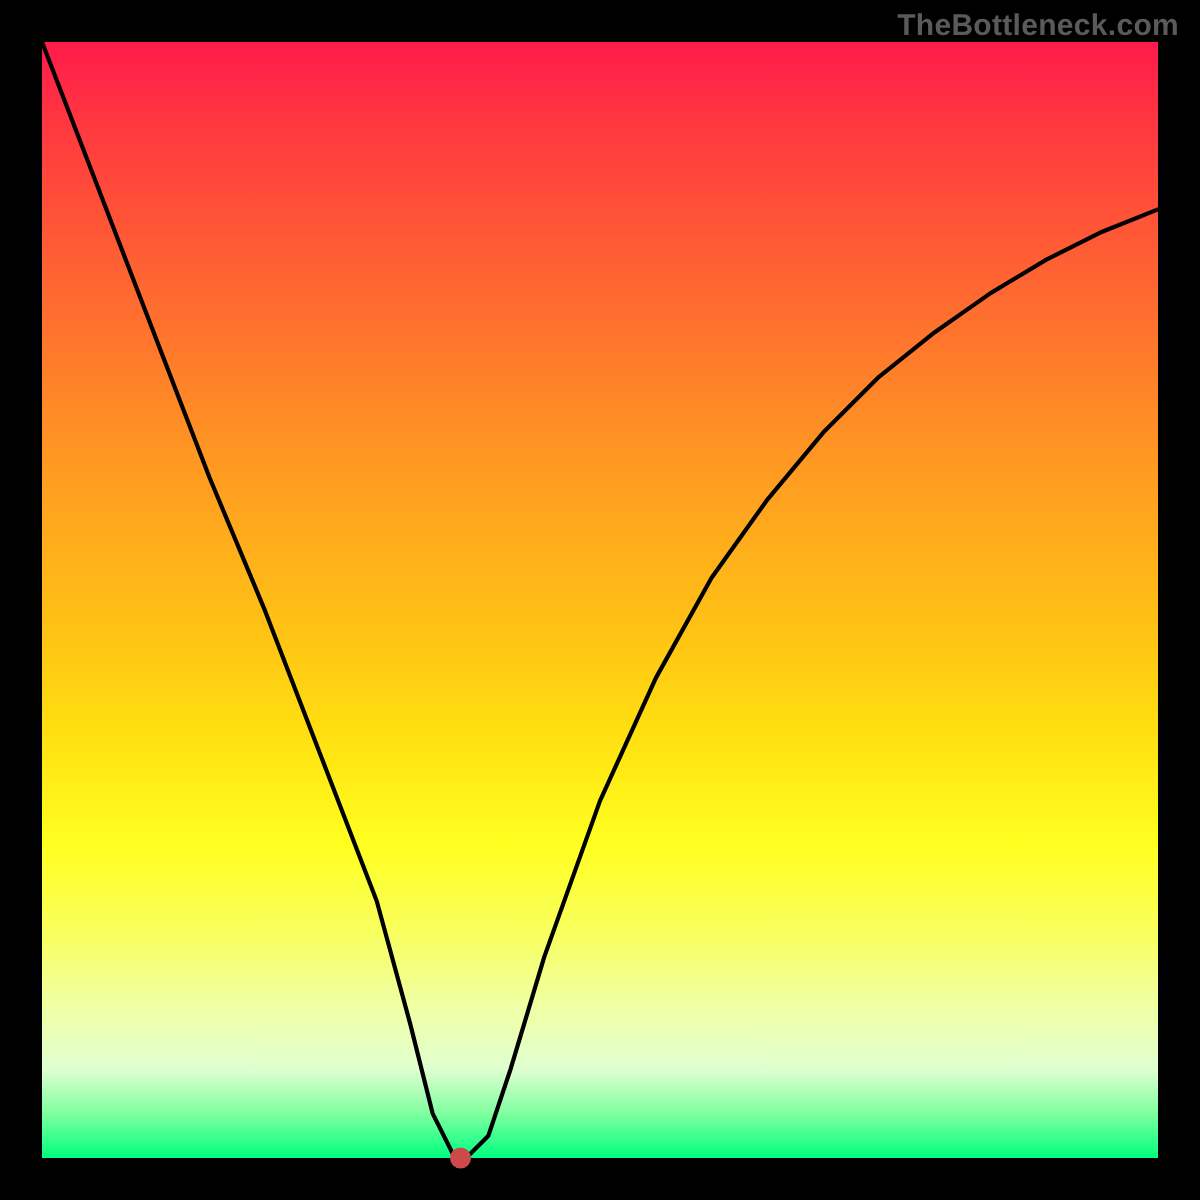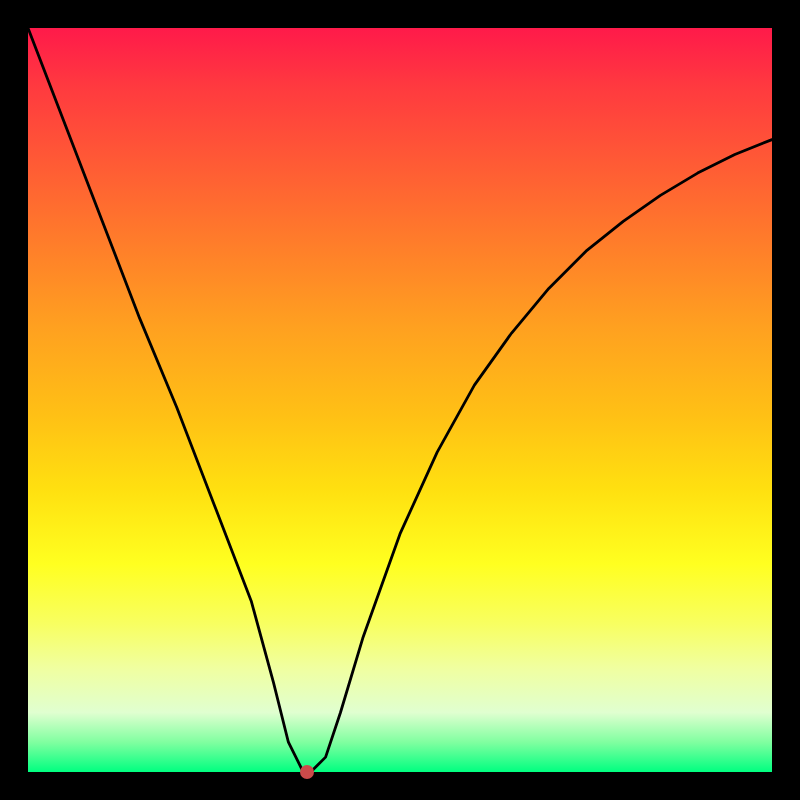--- a/index.html
+++ b/index.html
@@ -48,19 +48,20 @@
     left: 0; top: 0;
     width: 100%;
     height: 100%;
     overflow: visible;
   }
 </style>
 </head>
 <body>
 
 <div class="container">
+  <div class="watermark">TheBottleneck.com</div>
   <div class="plot-area">
     <svg class="curve" viewBox="0 0 744 744" preserveAspectRatio="none">
       <path id="curve-path" fill="none" stroke="#000" stroke-width="2.8" stroke-linecap="round" stroke-linejoin="round" d="M0.00 0.00 L37.20 96.72 L74.40 193.44 L111.60 290.16 L148.80 379.44 L186.00 476.16 L223.20 572.88 L245.52 654.72 L260.40 714.24 L275.28 744.00 L282.72 744.00 L297.60 729.12 L312.48 684.48 L334.80 610.08 L372.00 505.92 L409.20 424.08 L446.40 357.12 L483.60 305.04 L520.80 260.40 L558.00 223.20 L595.20 193.44 L632.40 167.40 L669.60 145.08 L706.80 126.48 L744.00 111.60 "></path>
       <circle id="marker-dot" r="7" fill="#cc4a4a" stroke="none" cx="279" cy="744"></circle>
     </svg>
   </div>
 </div>
 
 </body></html>

